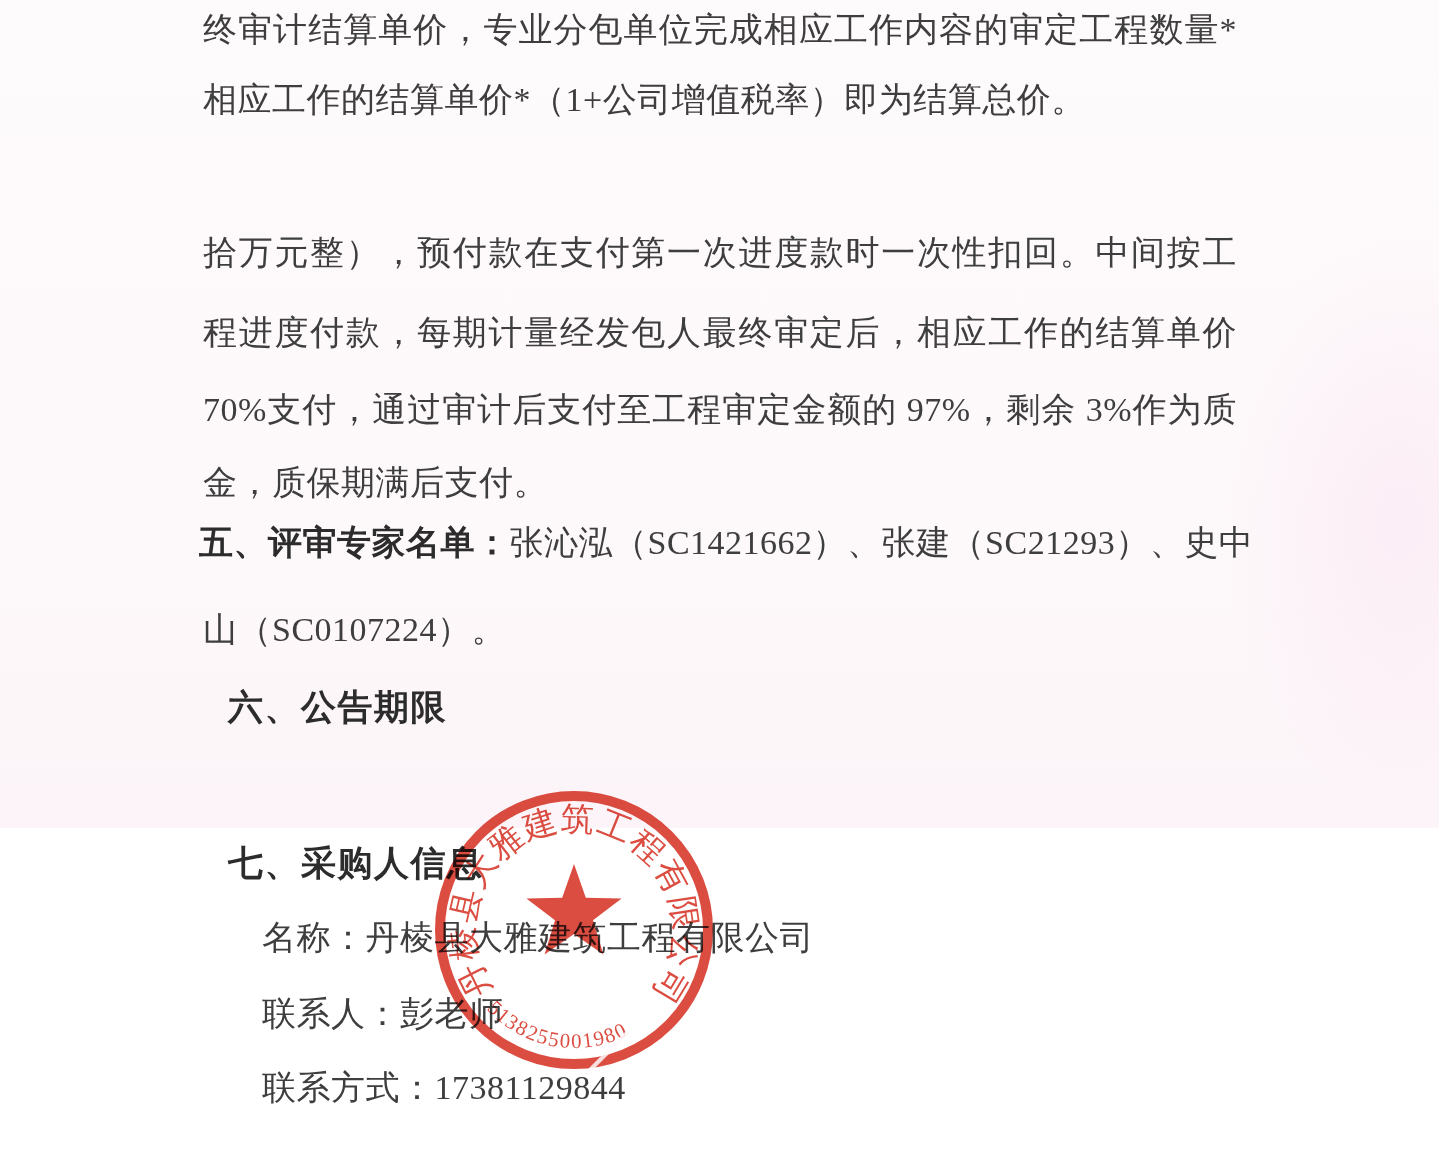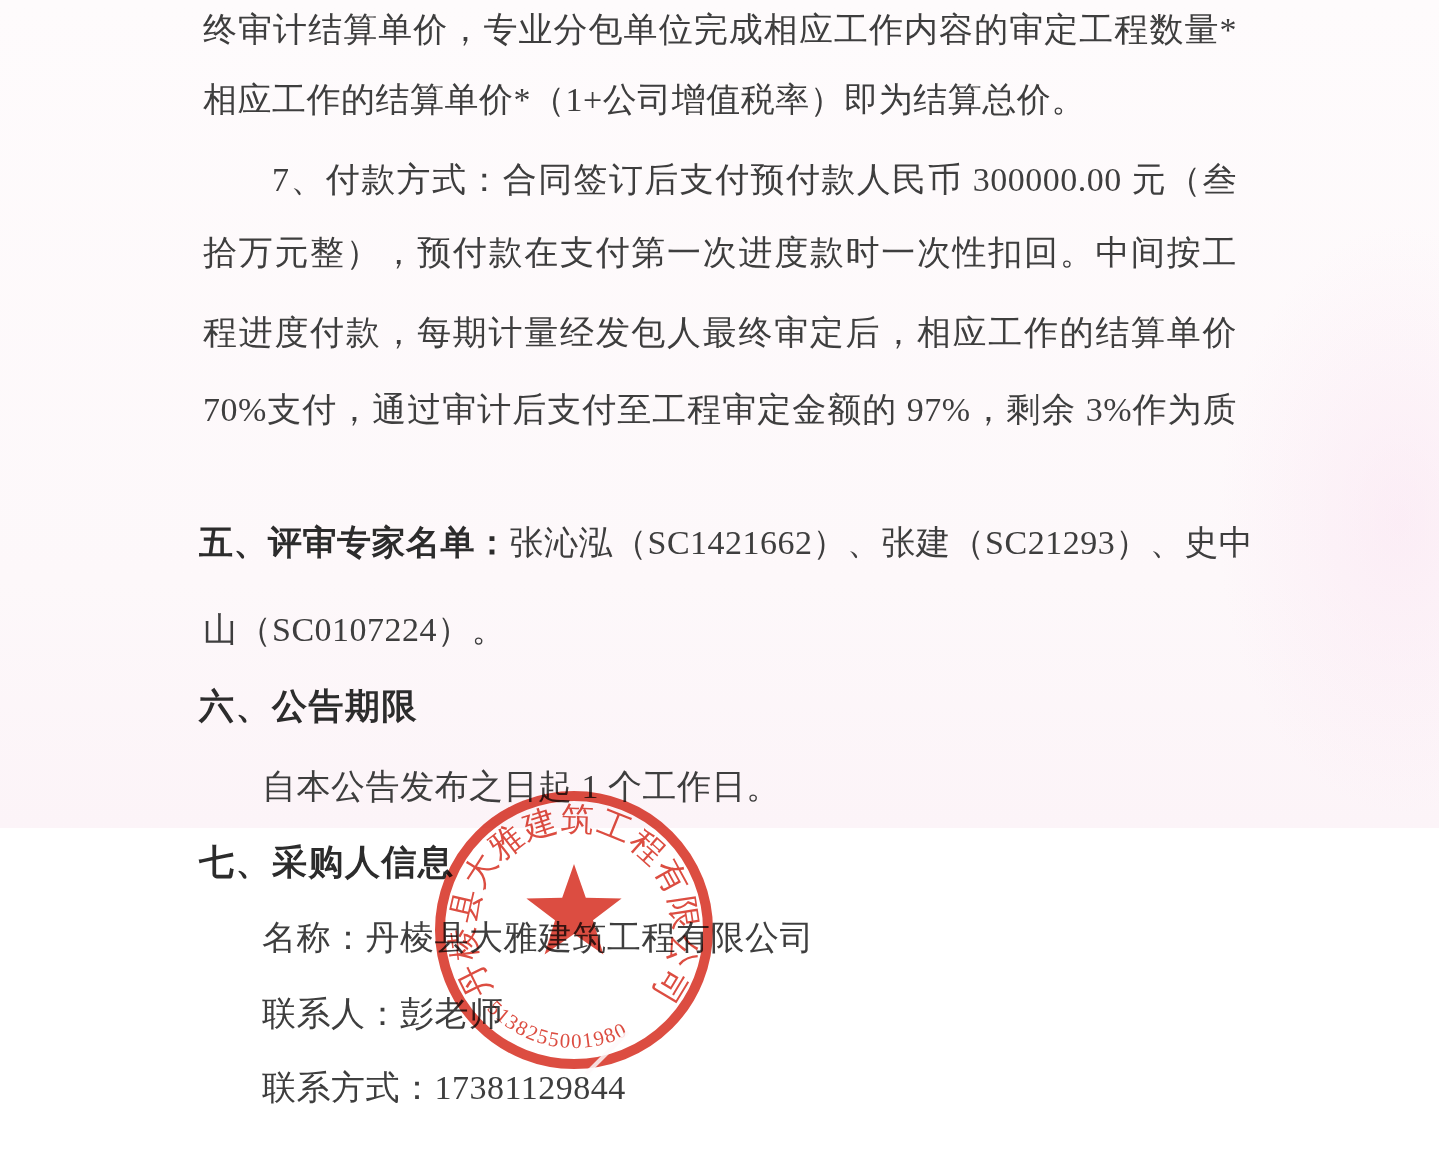--- a/index.html
+++ b/index.html
@@ -11,48 +11,47 @@
           radial-gradient(ellipse 320px 220px at 1310px 1010px, rgba(248,213,234,.45), transparent 70%),
           radial-gradient(ellipse 260px 420px at 1400px 520px,  rgba(249,219,238,.38), transparent 70%),
           radial-gradient(ellipse 340px 160px at 120px 1120px,  rgba(250,221,239,.40), transparent 70%),
           radial-gradient(ellipse 420px 120px at 700px 1150px,  rgba(247,205,228,.35), transparent 75%),
           linear-gradient(180deg,#fefbfc 0%,#fdf8fa 70%,#fcf4f8 100%);
         color:#3d3d3d;}
   .line{position:absolute;font-size:34px;line-height:40px;white-space:nowrap;
         letter-spacing:.5px;color:#3e3e3e;text-align:right;}
   .just{text-align:justify;text-align-last:justify;white-space:normal;
         overflow:hidden;height:44px;}
-  .hd{font-family:Liberation Serif, serif;
-      font-weight:700;color:#2c2c2c;font-size:35px;letter-spacing:1.5px;}
+  .hd{font-family:Liberation Sans, sans-serif;
+      font-weight:700;color:#2c2c2c;font-size:35px;letter-spacing:1.5px;margin-left:29px;}
   .hd-inline{font-family:"Liberation Sans","DejaVu Sans",sans-serif;
       font-weight:700;color:#2c2c2c;}
   .seal{position:absolute;left:424px;top:778px;width:300px;height:300px;
         color:#d8392c;mix-blend-mode:multiply;opacity:.9;}
   .seal text{fill:currentColor;font-family:"Liberation Serif","DejaVu Serif",serif;}
 </style>
 </head>
 <body>
 
 <div class="page">
 
   <div class="line just" style="left:203px;top:10px;width:1034px">终审计结算单价，专业分包单位完成相应工作内容的审定工程数量*</div>
   <div class="line" style="left:203px;top:80px">相应工作的结算单价*（1+公司增值税率）即为结算总价。</div>
 
-  <div class="line just" style="left:272px;top:160px;width:965px">7、付款方式：合同签订后支付预付款人民币 300000.00 元（叁</div>
   <div class="line just" style="left:203px;top:233px;width:1034px">拾万元整），预付款在支付第一次进度款时一次性扣回。中间按工</div>
   <div class="line just" style="left:203px;top:313px;width:1034px">程进度付款，每期计量经发包人最终审定后，相应工作的结算单价</div>
   <div class="line just" style="left:203px;top:390px;width:1034px">70%支付，通过审计后支付至工程审定金额的 97%，剩余 3%作为质保</div>
+  <div class="line" style="left:203px;top:463px">金，质保期满后支付。</div>
 
   <div class="line" style="left:199px;top:522px">
     <span class="hd-inline">五、评审专家名单：</span><span>张沁泓（SC1421662）、张建（SC21293）、史中</span>
   </div>
   <div class="line" style="left:203px;top:610px">山（SC0107224）。</div>
 
   <div class="line hd" style="left:199px;top:687px">六、公告期限</div>
-  <div class="line" style="left:262px;top:767px">自本公告发布之日起 1 个工作日。</div>
 
   <div class="line hd" style="left:199px;top:843px">七、采购人信息</div>
 
   <div class="line" style="left:262px;top:918px">
     <span>名称：</span><span>丹棱县大雅建筑工程有限公司</span>
   </div>
   <div class="line" style="left:262px;top:994px">
     <span>联系人：</span><span>彭老师</span>
   </div>
   <div class="line" style="left:262px;top:1068px">

